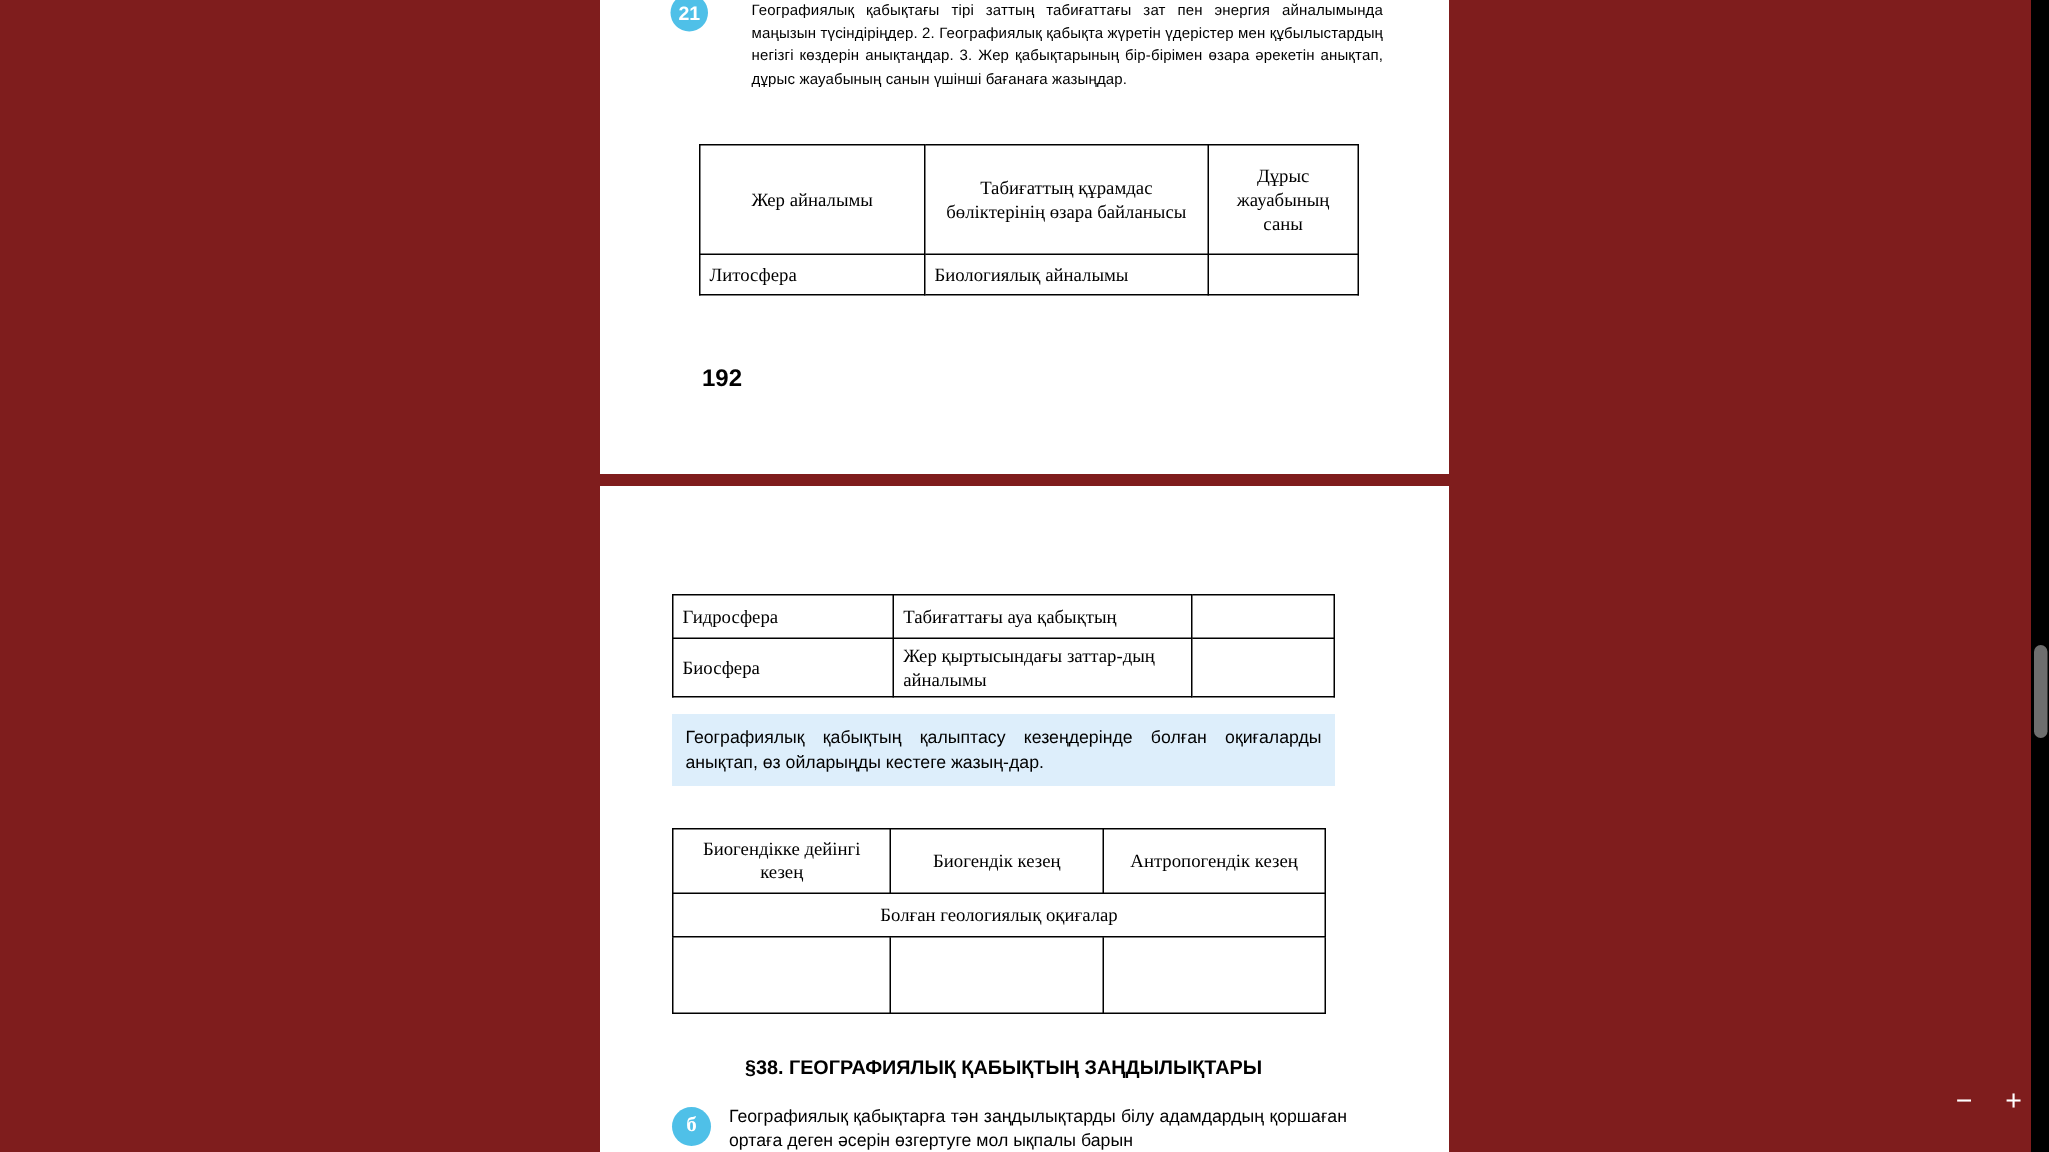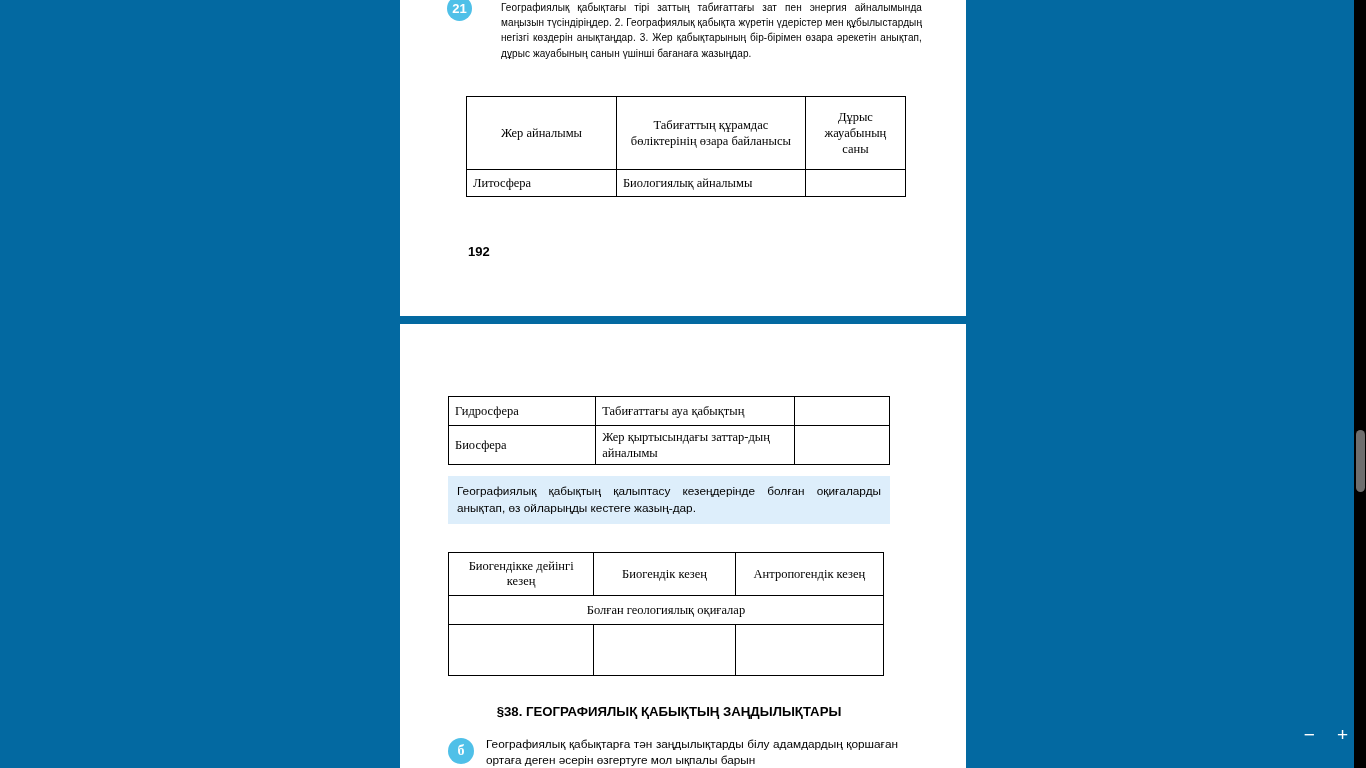--- a/index.html
+++ b/index.html
@@ -10,21 +10,21 @@
     height: 768px;
     overflow: hidden;
     font-family: "Liberation Serif", serif;
   }
 
   #viewer {
     position: absolute;
     left: 0; top: 0;
     width: 1366px;
     height: 768px;
-    background: #0369a1;
+    background: #7f1d1d;
   }
 
   
   .page {
     position: absolute;
     left: 400px;
     width: 566px;
     background: #ffffff;
     color: #000000;
   }
@@ -105,21 +105,21 @@
   #table-spheres .col-a { width: 152px; }
   #table-spheres .col-b { width: 196px; }
   #table-spheres .col-c { width: 92px; }
 
   .page-number {
     position: absolute;
     left: 68px;
     top: 300px;
     font-family: "Liberation Sans", sans-serif;
     font-weight: bold;
-    font-size: 13px;
+    font-size: 16px;
   }
 
   
   #table-spheres-cont {
     left: 48px;
     top: 72px;
     width: 442px;
   }
   #table-spheres-cont td {
     height: 22px;

